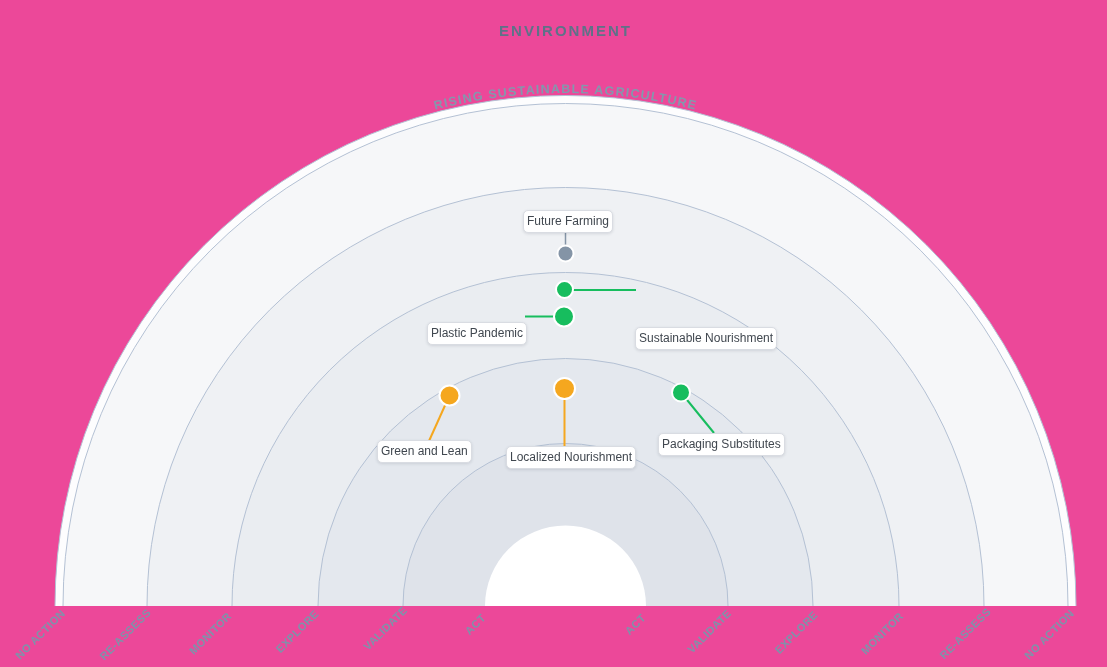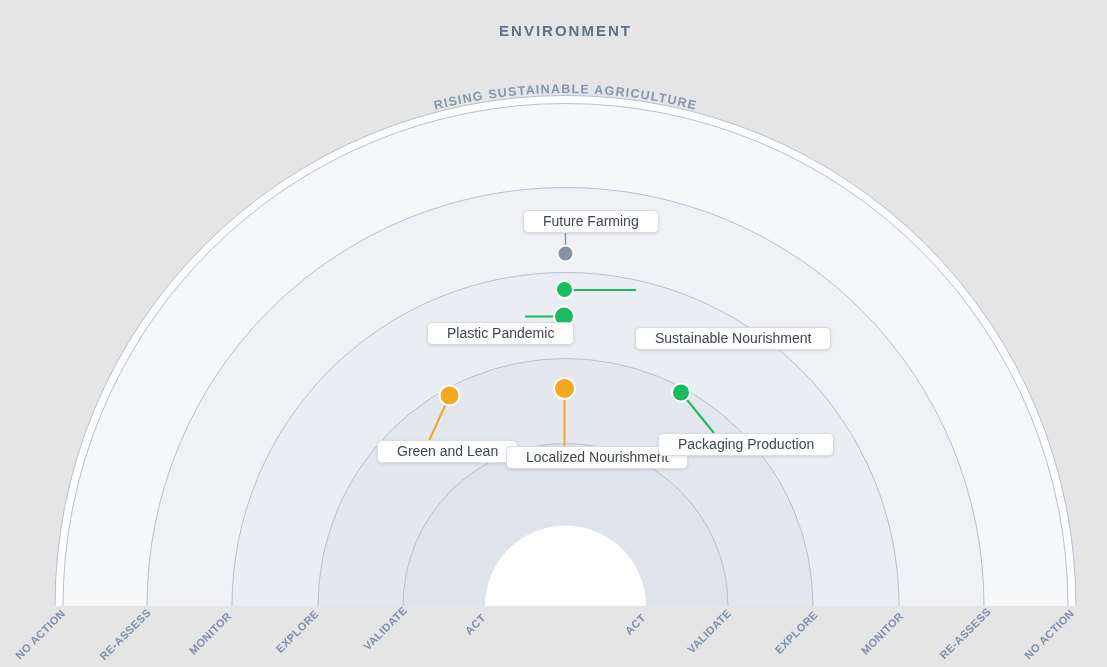--- a/index.html
+++ b/index.html
@@ -1,20 +1,20 @@
 <!DOCTYPE html>
 <html><head>
 <meta charset="utf-8">
 <style>
   html,body{margin:0;padding:0;background:#ffffff;}
   .stage{
     position:relative;
     width:1107px;height:667px;
     overflow:hidden;
-    background:#e5e5e5;
+    background:#ec4899;
     font-family:"Liberation Sans", sans-serif;
   }
   svg{position:absolute;left:0;top:0;}
   .chart-title{
     font-size:15px;font-weight:bold;letter-spacing:2px;
     fill:#5e7288;text-anchor:middle;
   }
   .arc-text{
     font-size:12.5px;font-weight:bold;letter-spacing:1.2px;
     fill:#8497ad;text-anchor:middle;
@@ -25,22 +25,22 @@
   }
   .ring{stroke:#b4c1d4;stroke-width:1;}
   .hole{fill:#ffffff;stroke:none;}
   .leader{fill:none;}
   .dot{stroke:#ffffff;stroke-width:2;}
   .trend-label{
     position:absolute;
     background:#ffffff;
     border:1px solid #d9dce2;
     border-radius:5px;
-    padding:3px 19px;
-    font-size:14px;
+    padding:3px 3px;
+    font-size:12px;
     color:#40474f;
     white-space:nowrap;
     box-shadow:0 1px 3px rgba(50,60,80,0.14);
     line-height:15px;
   }
 </style>
 </head>
 <body>
 
 <div class="stage">
@@ -100,14 +100,14 @@
       <circle class="dot" cx="564.5" cy="388.5" r="10.5" fill="#f5a71f"></circle>
       <circle class="dot" cx="681" cy="392.5" r="9" fill="#17bd5e"></circle>
     </g>
   </svg>
 
   <div class="trend-label" style="left:523px;top:210px;">Future Farming</div>
   <div class="trend-label" style="left:635px;top:279px;margin-top:48px;">Sustainable Nourishment</div>
   <div class="trend-label" style="left:427px;top:306px;margin-top:16px;">Plastic Pandemic</div>
   <div class="trend-label" style="left:377px;top:440px;">Green and Lean</div>
   <div class="trend-label" style="left:506px;top:446px;">Localized Nourishment</div>
-  <div class="trend-label" style="left:658px;top:433px;">Packaging Production</div>
+  <div class="trend-label" style="left:658px;top:433px;">Packaging Substitutes</div>
 </div>
 
 </body></html>

